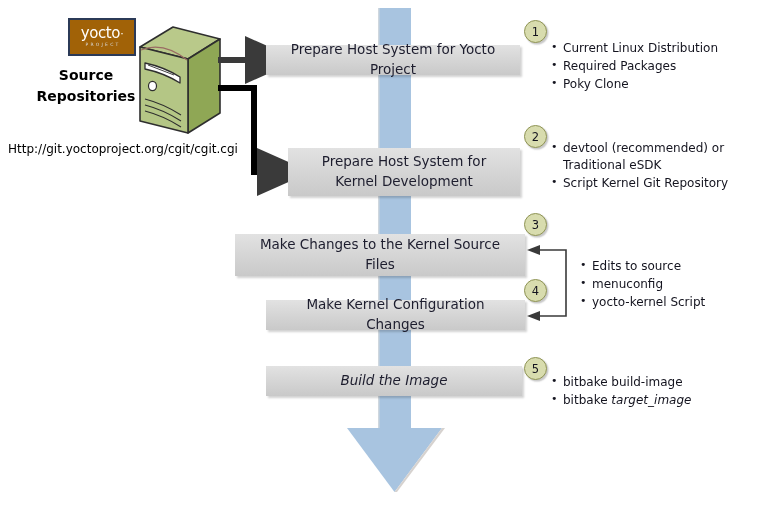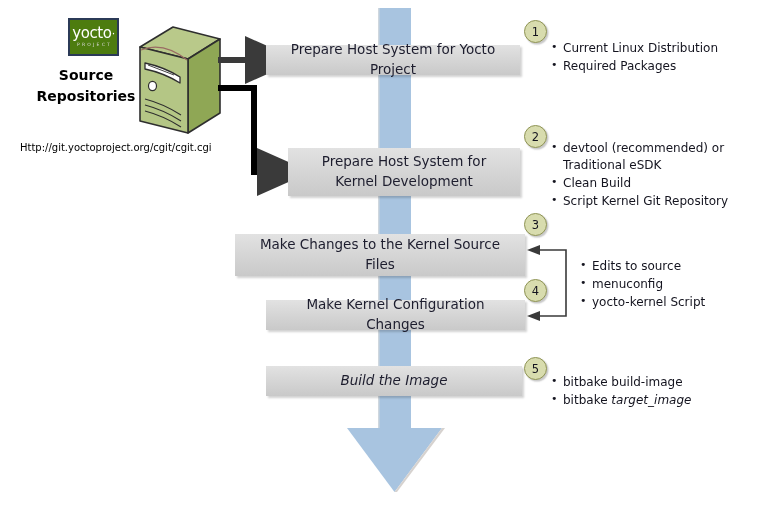--- a/index.html
+++ b/index.html
@@ -23,23 +23,23 @@
     position: absolute;
     left: 0;
     top: 0;
   }
 
   
   .yocto-logo {
     position: absolute;
     left: 68px;
     top: 18px;
-    width: 51px;
+    width: 68px;
     height: 38px;
-    background: #4d7c0f;
+    background: #a16207;
     border: 2px solid #2b3a57;
     box-sizing: border-box;
     display: flex;
     flex-direction: column;
     align-items: center;
     justify-content: center;
     line-height: 1;
   }
   .yocto-word {
     color: #ffffff;
@@ -66,23 +66,23 @@
     top: 65px;
     width: 120px;
     text-align: center;
     font-size: 14px;
     font-weight: bold;
     color: #000000;
     line-height: 1.5;
   }
   .src-url {
     position: absolute;
-    left: 20px;
+    left: 8px;
     top: 142px;
-    font-size: 10px;
+    font-size: 12px;
     color: #000000;
     white-space: nowrap;
   }
 
   
   .server { position: absolute; left: 128px; top: 25px; }
 
   
   .pbox {
     position: absolute;
@@ -252,27 +252,27 @@
     <span>4</span>
   </div>
   <div class="step-circle" style="left:524px; top:357px;">
     <span>5</span>
   </div>
 
   <div class="bullets" style="left:551px; top:40px;">
     <ul>
       <li>Current Linux Distribution</li>
       <li>Required Packages</li>
+      <li>Poky Clone</li>
     </ul>
   </div>
 
   <div class="bullets" style="left:551px; top:140px;">
     <ul>
       <li class="wrap">devtool (recommended) or Traditional eSDK</li>
-      <li>Clean Build</li>
       <li>Script Kernel Git Repository</li>
     </ul>
   </div>
 
   <div class="bullets" style="left:580px; top:258px;">
     <ul>
       <li>Edits to source</li>
       <li>menuconfig</li>
       <li>yocto-kernel Script</li>
     </ul>

